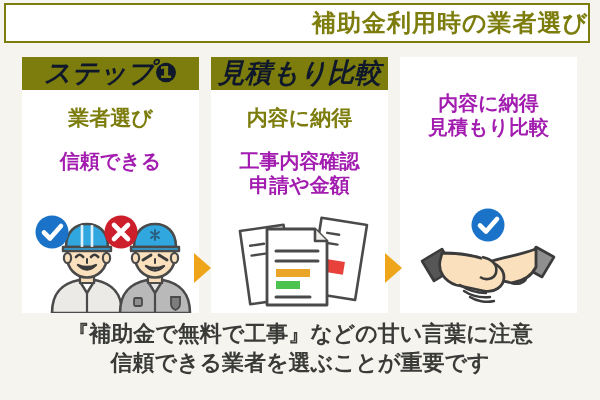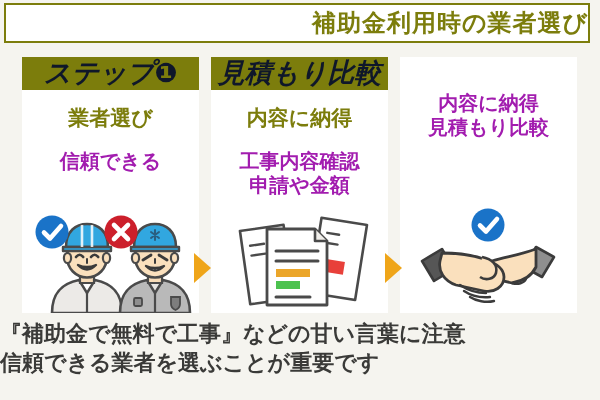--- a/index.html
+++ b/index.html
@@ -120,21 +120,21 @@
     width: 177px;
     height: 108px;
   }
 
   
   .footer {
     position: absolute;
     left: 0;
     top: 320px;
     width: 600px;
-    text-align: left;
+    text-align: center;
   }
   .footer-line {
     font-size: 22px;
     font-weight: bold;
     color: #3a3a38;
     line-height: 1.3;
     white-space: nowrap;
   }
 </style>
 </head>

